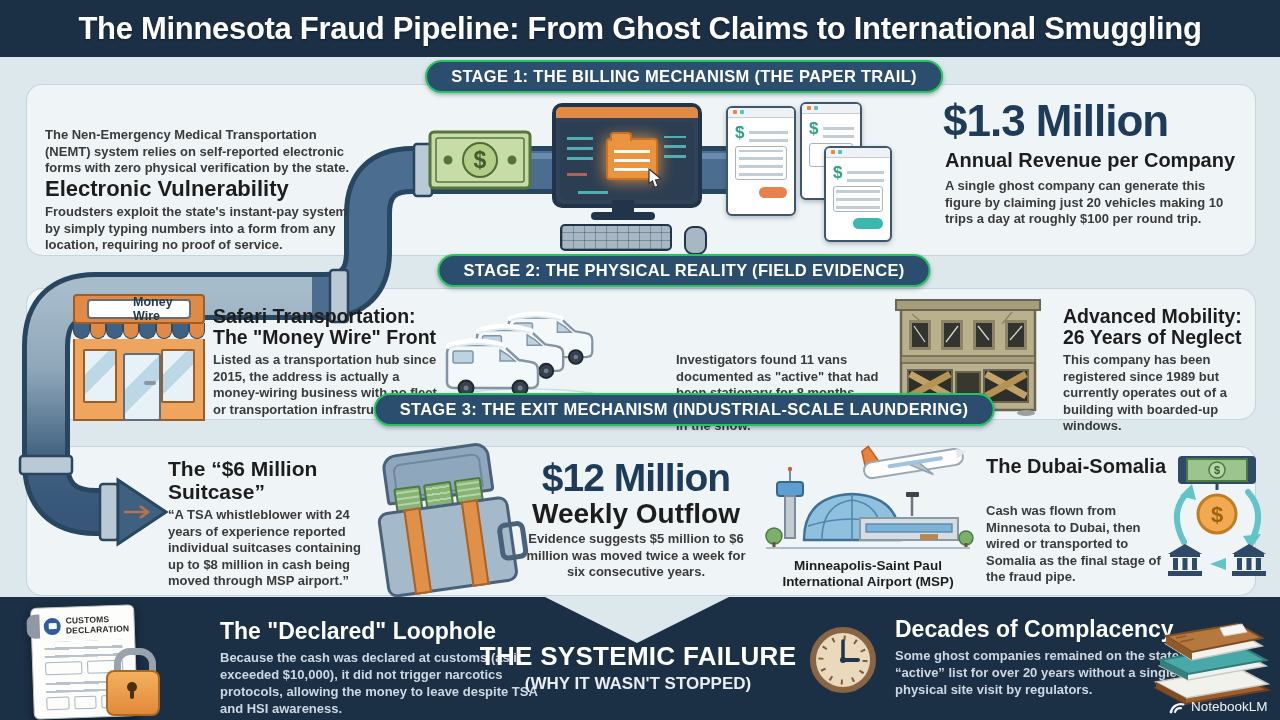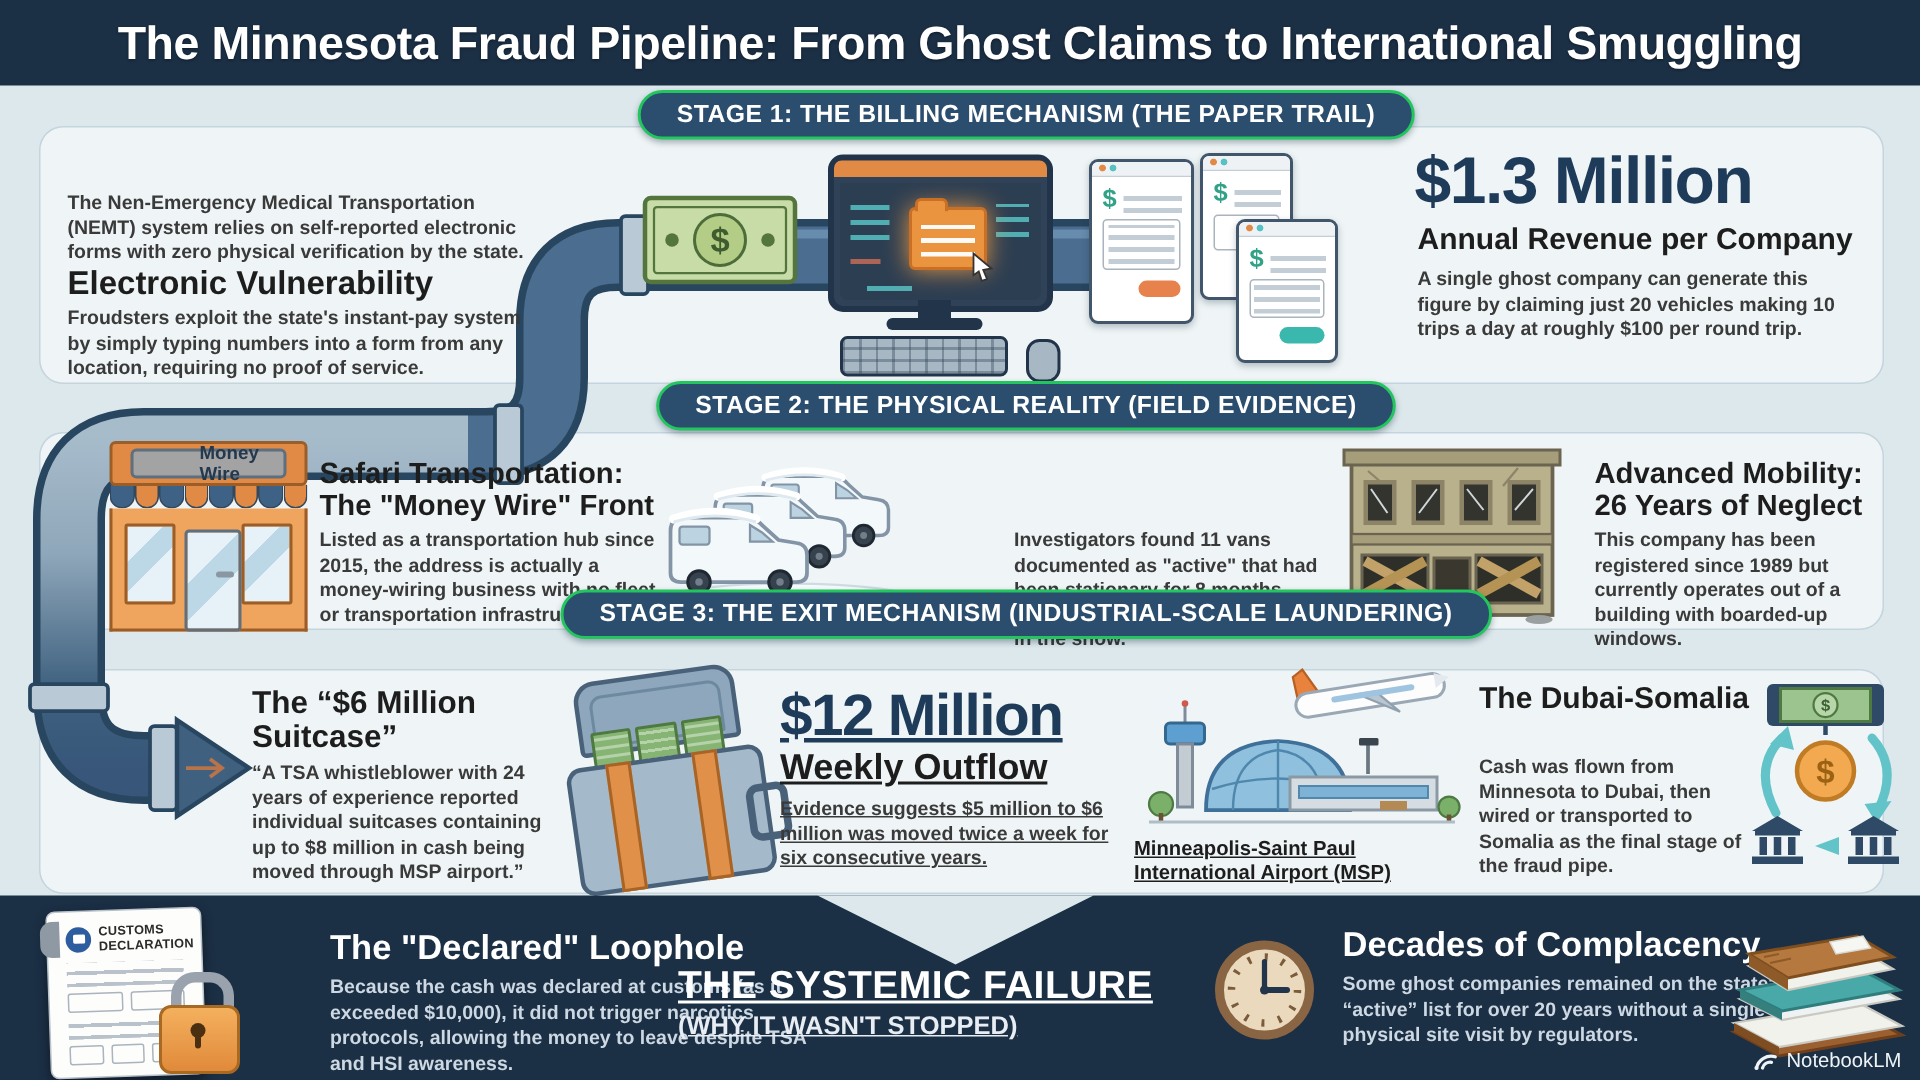--- a/index.html
+++ b/index.html
@@ -18,21 +18,21 @@
   
   .pill{left:50%;transform:translateX(-50%);background:#2b4d6e;border:2px solid #22c55e;border-radius:17px;
         color:#fff;font-weight:bold;font-size:16.5px;letter-spacing:0.3px;padding:5px 24px;white-space:nowrap;
         z-index:6;box-shadow:0 2px 4px rgba(10,30,50,.35);margin-left:44px;}
   
   .h-dark{font-weight:bold;color:#1d1d1d;line-height:1.08;z-index:3;}
   .body-text{font-weight:bold;color:#3a3a3a;font-size:13px;line-height:1.27;z-index:3;}
   .big-num{font-weight:bold;color:#1f3b5a;letter-spacing:-1px;z-index:3;white-space:nowrap;}
   .foot-h{font-weight:bold;color:#ffffff;font-size:23px;z-index:6;}
   .foot-body{font-weight:bold;color:#cdd8e3;font-size:13px;line-height:1.3;z-index:6;}
-  .center{text-decoration:underline;}
+  .center{text-align:center;}
   svg{display:block;}
   .z3{z-index:3;}
   
   #screen{background:#2f4257;border:4px solid #223449;border-radius:10px;}
   #screen-bar{height:11px;background:#e08a45;border-radius:5px 5px 0 0;}
   #screen-body{position:absolute;left:4px;top:15px;right:4px;bottom:4px;background:#2c3e52;border-radius:0 0 5px 5px;}
   .code-lines{position:absolute;background:repeating-linear-gradient(0deg,#57c2c4 0 3px,transparent 3px 10px);opacity:.85;}
   .code-lines.red{background:repeating-linear-gradient(0deg,#c46a57 0 3px,transparent 3px 10px);}
   #folder{position:absolute;left:46px;top:16px;width:48px;height:38px;background:#eb9440;border:2px solid #c96f26;
           border-radius:4px;box-shadow:0 0 16px rgba(245,160,70,.9);}
@@ -50,21 +50,21 @@
   .doc{background:#ffffff;border:2px solid #41556b;border-radius:6px;box-shadow:0 2px 5px rgba(30,50,70,.3);}
   .doc-bar{height:9px;background:#eef2f5;border-bottom:1.5px solid #c4ced6;border-radius:4px 4px 0 0;
           background-image:radial-gradient(circle 2px at 7px 4px,#e08a45 2px,transparent 2.5px),
                            radial-gradient(circle 2px at 14px 4px,#57c2c4 2px,transparent 2.5px);}
   .doc-dollar{color:#31a287;font-weight:bold;font-size:17px;line-height:1;}
   .ln-block{background:repeating-linear-gradient(0deg,#c3cdd6 0 3px,transparent 3px 8px);}
   .doc-box{border:1.5px solid #aab4bd;border-radius:3px;}
   .pill-btn{border-radius:6px;}
   
   #store-sign-bar{background:#e08a45;border:2px solid #9c5e28;border-radius:4px;height:26px;position:relative;}
-  #store-sign{position:absolute;left:12px;right:12px;top:3px;bottom:3px;background:#a3a3a3;border:2px solid #5f6f7d;
+  #store-sign{position:absolute;left:12px;right:12px;top:3px;bottom:3px;background:#ffffff;border:2px solid #5f6f7d;
           border-radius:4px;display:flex;align-items:center;justify-content:center;font-weight:bold;font-size:12.5px;color:#24384e;padding-left:44px;}
   #awning{display:flex;height:16px;margin-top:-1px;}
   .sc{flex:1;border-radius:0 0 9px 9px;border:1px solid #35475a;border-top:none;}
   .sc.b{background:#3d6286;} .sc.o{background:#e08a45;}
   #store-body{position:relative;background:#f0a55f;border:2px solid #9c5e28;border-top:none;height:80px;}
   .store-window{position:absolute;top:10px;width:30px;height:50px;background:linear-gradient(135deg,#e6f2f8 30%,#bcd8e6 30% 55%,#e6f2f8 55%);border:2px solid #9c5e28;border-radius:2px;}
   #store-door{position:absolute;left:48px;top:14px;width:34px;height:64px;background:linear-gradient(135deg,#e6f2f8 35%,#bcd8e6 35% 60%,#e6f2f8 60%);border:2px solid #5f6f7d;border-radius:3px;}
   #door-handle{position:absolute;right:3px;top:26px;width:12px;height:4px;background:#8a97a2;border-radius:2px;}
   
   #suitcase{transform:rotate(-8deg);}
@@ -317,21 +317,21 @@
       <div class="cash"></div>
     </div>
     <div id="case-body">
       <div class="strap" style="left:24px;"></div>
       <div class="strap" style="left:82px;"></div>
       <div id="case-handle"></div>
     </div>
   </div>
 
   <div class="abs big-num center" style="left:520px;top:456px;width:232px;font-size:39px;">$12 Million</div>
-  <div class="abs h-dark center" style="left:520px;top:499px;width:232px;font-size:24px;">Weekly Outflow</div>
+  <div class="abs h-dark center" style="left:520px;top:499px;width:232px;font-size:28px;">Weekly Outflow</div>
   <div class="abs body-text center" style="left:520px;top:531px;width:232px;">Evidence suggests $5 million to $6 million was moved twice a week for six consecutive years.</div>
 
   <svg class="abs z3" style="left:760px;top:444px;" width="216" height="114" viewBox="0 0 216 114">
     <ellipse cx="22" cy="26" rx="15" ry="6" fill="#eef4f7"></ellipse>
     <ellipse cx="200" cy="58" rx="13" ry="5" fill="#eef4f7"></ellipse>
     <g transform="translate(98,2) rotate(-9)">
       <polygon points="4,22 20,22 10,2 3,6" fill="#e8823c" stroke="#b85f22" stroke-width="1.5"></polygon>
       <rect x="2" y="18" width="100" height="16" rx="8" fill="#fdfdfd" stroke="#9aa8b5" stroke-width="2"></rect>
       <polygon points="44,24 70,40 56,24" fill="#b9c6d2" stroke="#8fa0ae" stroke-width="1.5"></polygon>
       <rect x="26" y="23" width="56" height="4" rx="2" fill="#9fc4e0"></rect>

